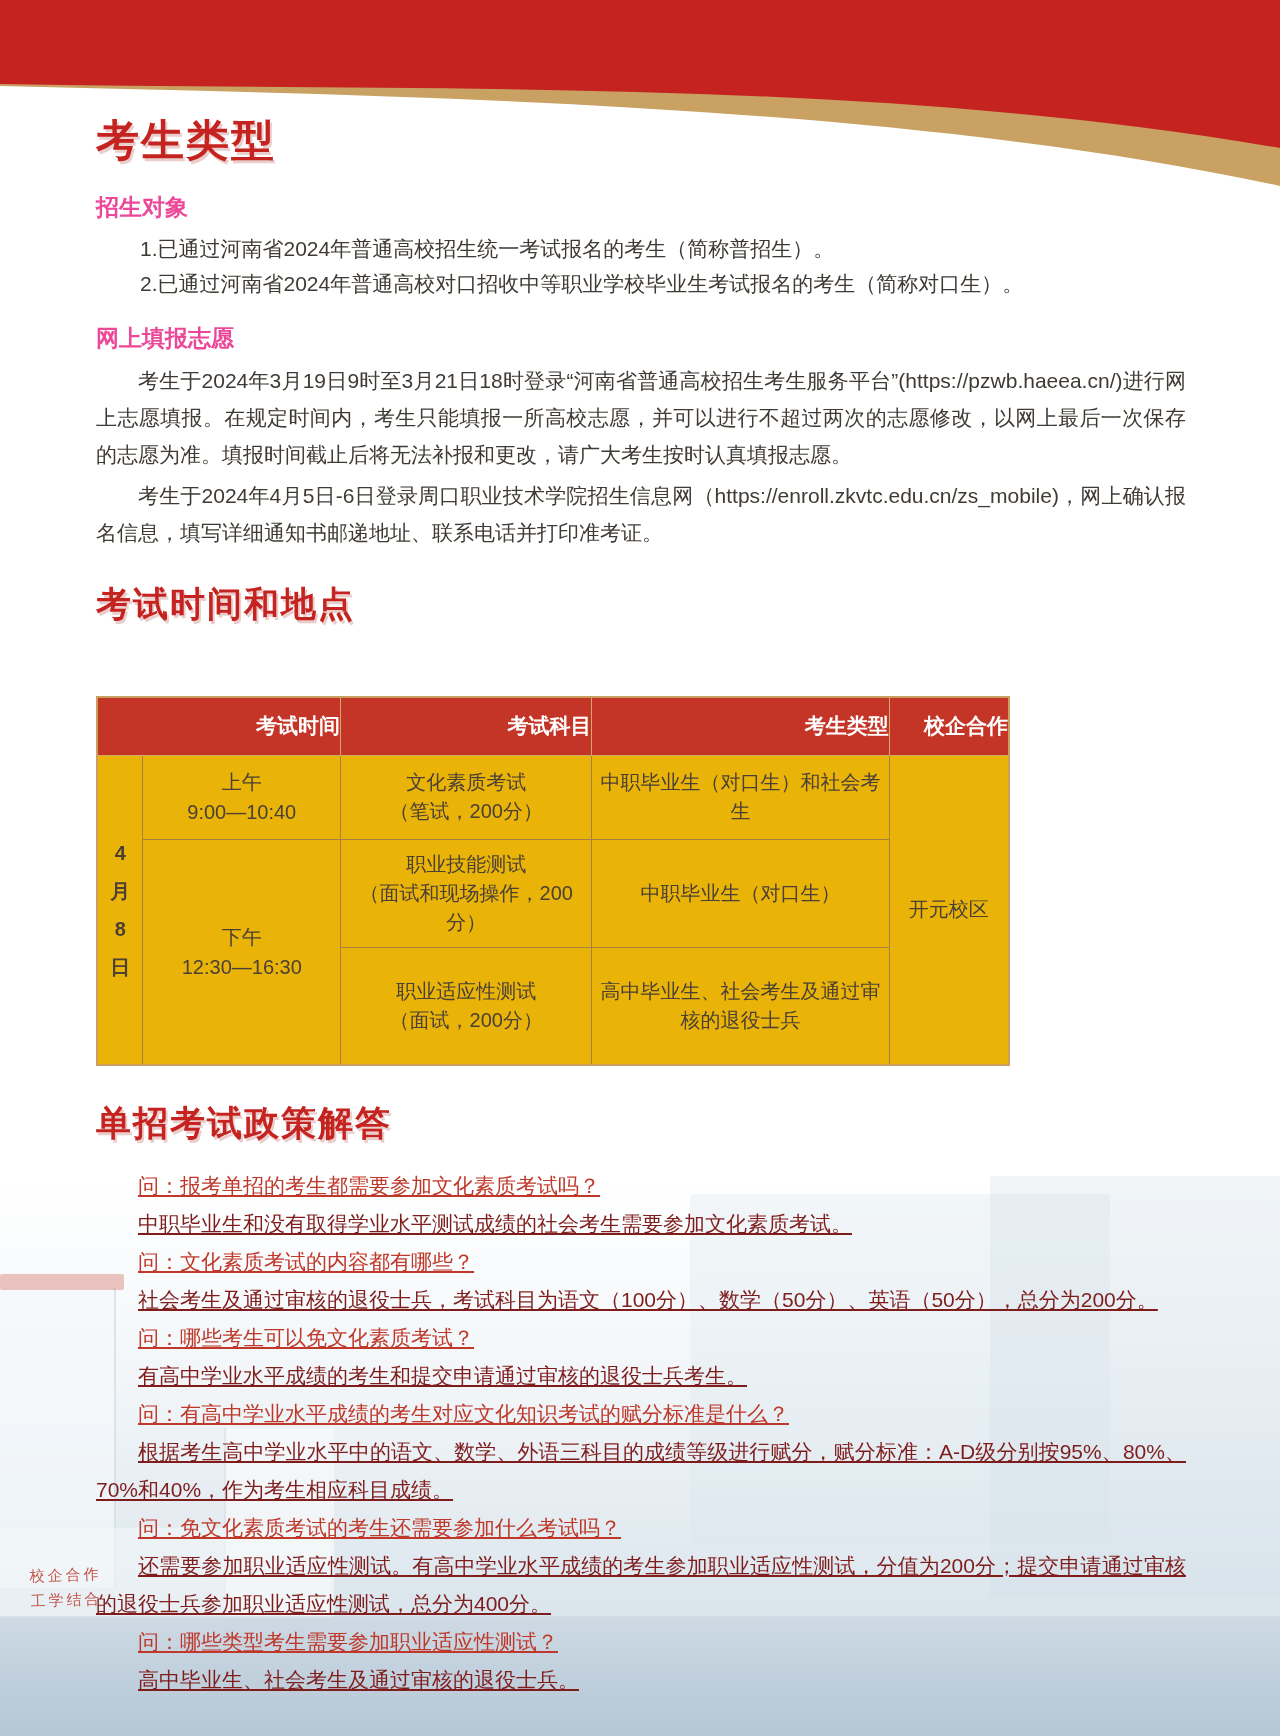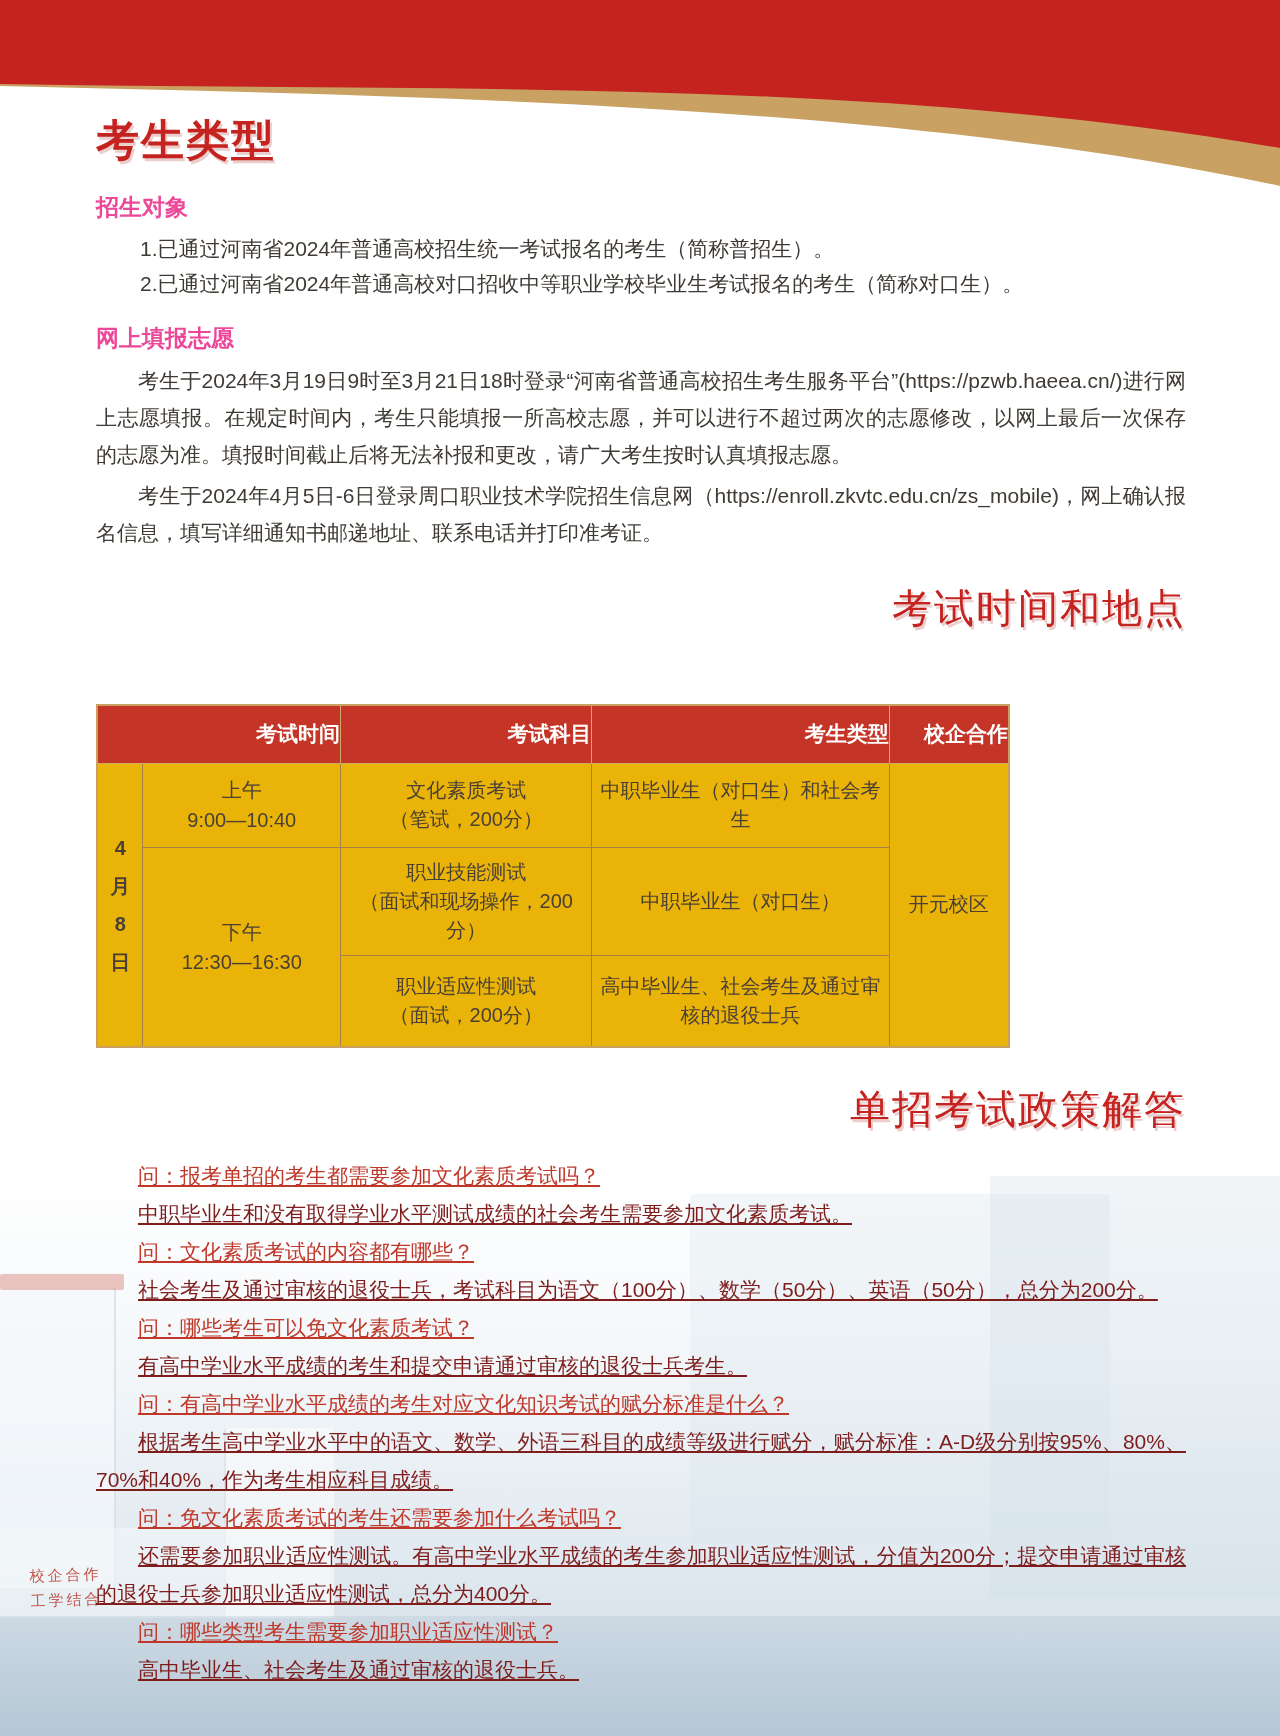--- a/index.html
+++ b/index.html
@@ -29,36 +29,36 @@
   .water { position: absolute; left: 0; bottom: 0; width: 1280px; height: 120px;
     background: linear-gradient(180deg, rgba(191,206,219,0.45) 0%, rgba(172,192,207,0.7) 100%); }
   .photo-caption { position: absolute; left: 30px; top: 386px; font-size: 15px; line-height: 25px;
     color: rgba(188,58,46,0.85); letter-spacing: 3px; transform: rotate(-2deg); }
 
   
   .content { position: absolute; top: 0; left: 0; width: 1280px; padding: 0 94px 0 96px; z-index: 2; }
 
   .doc-title { margin-top: 112px; font-size: 43px; font-weight: 900; color: #c5231f; letter-spacing: 2px;
     text-shadow: 2px 3px 0 rgba(160,34,26,0.22); }
-  .big-title { font-size: 40px; font-weight: 400; color: #c5231f; letter-spacing: 2px;
-    text-shadow: 2px 3px 0 rgba(160,34,26,0.22); text-align: right; }
+  .big-title { font-size: 35px; font-weight: 700; color: #c5231f; letter-spacing: 2px;
+    text-shadow: 2px 3px 0 rgba(160,34,26,0.22); }
   .t-exam { margin-top: 30px; }
   .t-qa { margin-top: 34px; }
 
   .sub-heading { margin-top: 22px; margin-bottom: 8px; font-size: 23px; font-weight: 700; color: #ec4899; }
   .item-line { margin-left: 44px; font-size: 21px; line-height: 35px; color: #3f3a34; }
   .para { margin-top: 4px; font-size: 21px; line-height: 37px; color: #3f3a34; text-indent: 2em; text-align: justify; }
 
   
   .exam-table { width: 914px; margin-top: 68px; border-collapse: collapse; border: 2px solid #c9a05f; }
   .exam-table th { background: #c43527; color: #ffffff; font-size: 21px; font-weight: 700; height: 58px;
     border: 1px solid #d4ab66; text-align: right; }
   .exam-table td { background: #eab308; color: #4a4036; font-size: 20px; line-height: 29px; text-align: center;
     vertical-align: middle; border: 1px solid #a97f49; padding: 10px 8px; }
-  .row-1 { height: 84px; } .row-2 { height: 88px; } .row-3 { height: 92px; }
+  .row-1 { height: 84px; } .row-2 { height: 88px; } .row-3 { height: 118px; }
   .date-cell .vert { display: inline-block; width: 22px; word-break: break-all; line-height: 38px; font-weight: 700; }
   .time-label { line-height: 30px; }
   .loc-cell { font-size: 21px; }
 
   
   .qa-list { margin-top: 20px; }
   .qa-q { font-size: 21px; line-height: 38px; color: #bf382a; text-indent: 2em; text-decoration: underline; }
   .qa-a { font-size: 21px; line-height: 38px; color: #7f1d1d; text-indent: 2em; text-align: justify; text-decoration: underline; }
 </style>
 </head>

